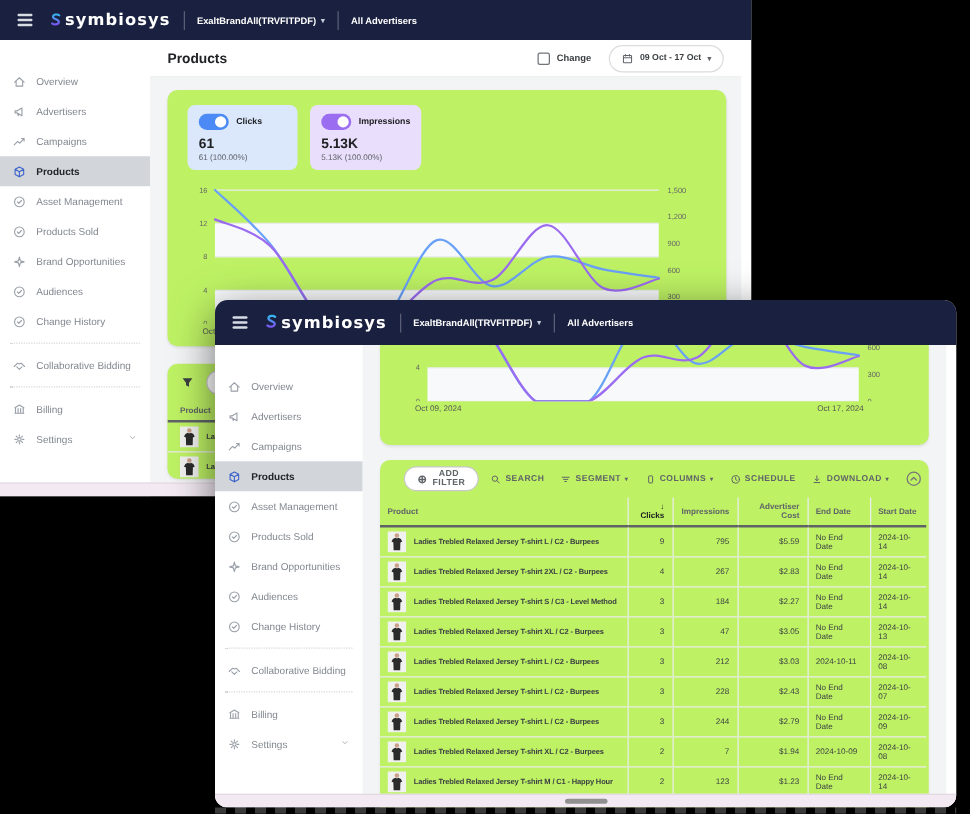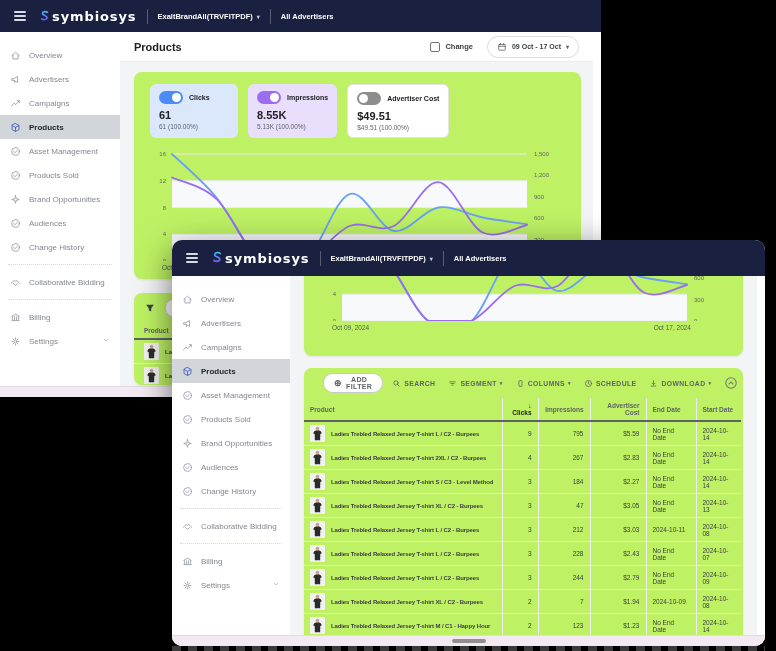--- a/index.html
+++ b/index.html
@@ -24,21 +24,21 @@
   .hdr-div { width:1px; height:15px; background:rgba(255,255,255,.28); }
   .brand-dd { background:none; border:none; color:#fff; font-weight:bold; font-size:7.5px;
               display:flex; align-items:center; gap:4px; cursor:pointer;
               font-family:"Liberation Sans", sans-serif; }
   .brand-dd .caret { color:#c6cbd8; font-size:6px; }
   .scope { color:#fff; font-weight:bold; font-size:7.5px; cursor:pointer; }
 
   
   .body { display:flex; height:calc(100% - 32px); }
   #win-fg .body { height:calc(100% - 36px); }
-  .sidebar { width:120px; background:#fff; padding-top:11px; flex:none; }
+  .sidebar { width:120px; background:#fff; padding-top:21px; flex:none; }
   #win-fg .sidebar { width:118px; }
   .side-item { display:flex; align-items:center; gap:8px; padding:6.5px 10px;
                color:#82878f; font-size:8px; cursor:pointer; }
   .side-item svg { width:11px; height:11px; color:#9aa0a8; flex:none; }
   .side-item.sel { background:#d2d6db; color:#23262b; font-weight:bold; }
   .side-item.sel svg { color:#3e63c9; }
   .side-item .chev { margin-left:auto; }
   .side-item .chev svg { width:8px; height:8px; }
   .side-div { border-top:1px dotted #d8d8d8; margin:5px 8px; }
 
@@ -280,32 +280,22 @@
                   <div class="m-value">61</div>
                   <div class="m-sub">61 (100.00%)</div>
                 </div>
                 <div class="metric" style="background: rgb(233, 222, 251);">
                   <div class="m-top">
                     <span class="tgl on" style="background:#9b6df0">
                       <i></i>
                     </span>
                     <span class="m-label">Impressions</span>
                   </div>
-                  <div class="m-value">8.55K</div>
+                  <div class="m-value">5.13K</div>
                   <div class="m-sub">5.13K (100.00%)</div>
-                </div>
-                <div class="metric off" style="background: rgb(255, 255, 255);">
-                  <div class="m-top">
-                    <span class="tgl" style="background:#8d8d8d">
-                      <i></i>
-                    </span>
-                    <span class="m-label">Advertiser Cost</span>
-                  </div>
-                  <div class="m-value">$49.51</div>
-                  <div class="m-sub">$49.51 (100.00%)</div>
                 </div>
               </div>
             <svg class="chart" width="421" height="113" viewBox="0 0 421 113">
                 <rect x="26" y="86.25" width="355" height="26.75" fill="#f8f9fa"></rect>
                 <rect x="26" y="32.75" width="355" height="26.75" fill="#f8f9fa"></rect>
                 <line x1="26" y1="113" x2="381" y2="113" stroke="#e9ebed" stroke-width="1"></line>
                 <text x="20" y="115" text-anchor="end" font-size="6" fill="#666" font-family="Liberation Sans, sans-serif">0</text>
                 <line x1="26" y1="86.25" x2="381" y2="86.25" stroke="#e9ebed" stroke-width="1"></line>
                 <text x="20" y="88.25" text-anchor="end" font-size="6" fill="#666" font-family="Liberation Sans, sans-serif">4</text>
                 <line x1="26" y1="59.5" x2="381" y2="59.5" stroke="#e9ebed" stroke-width="1"></line>

